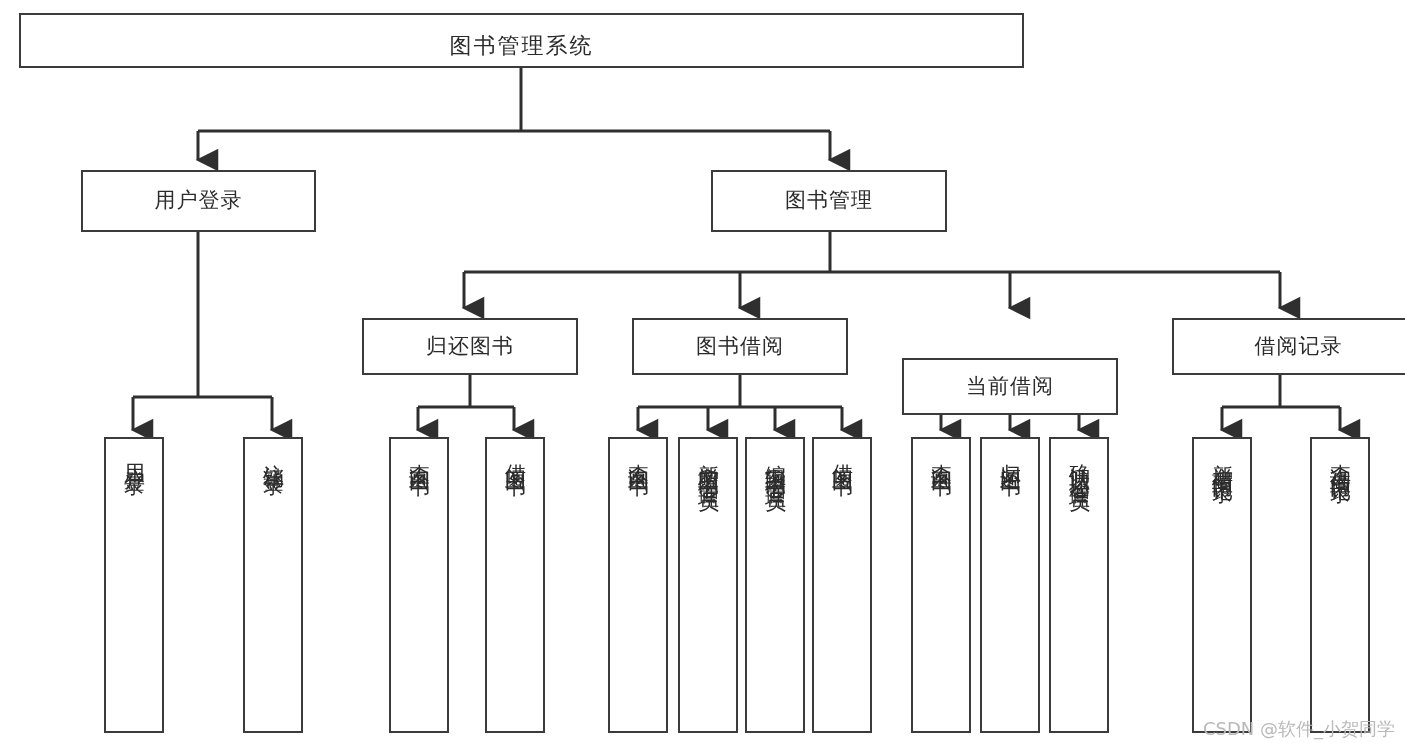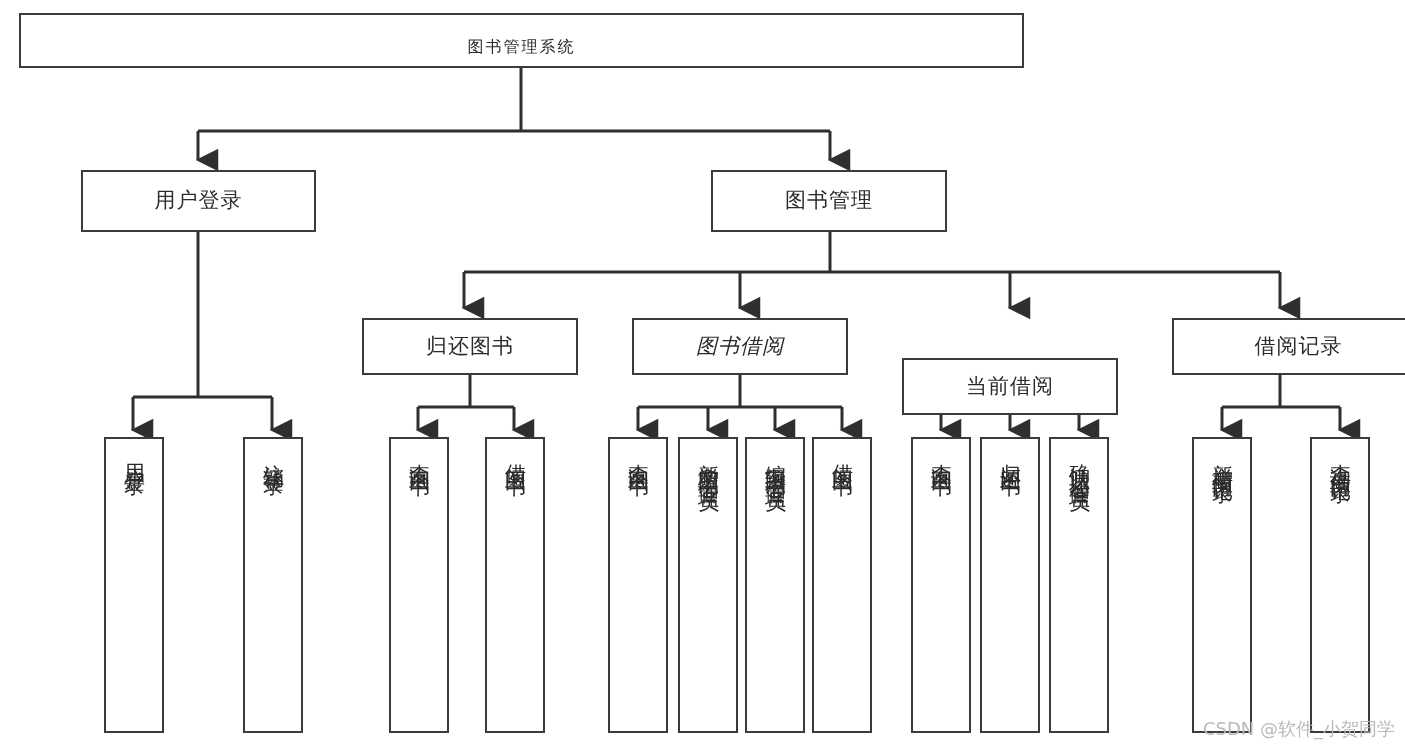--- a/index.html
+++ b/index.html
@@ -33,21 +33,21 @@
     display:block;
     text-align:center;
     line-height:1.12;
     white-space:nowrap;
   }
   
   .h-node .lbl{
     font-size:21px;
     letter-spacing:1px;
   }
-  .root .lbl{font-size:16px;letter-spacing:2px;margin-top:12px;}
+  .root .lbl{font-size:22px;letter-spacing:2px;margin-top:12px;}
   
   .v-node{
     align-items:flex-start;
     padding-top:8px;
   }
   .v-node .lbl{
     writing-mode:vertical-rl;
     text-orientation:upright;
     font-size:21px;
     letter-spacing:4px;
@@ -128,21 +128,21 @@
   <div class="node h-node" style="left:81px;top:170px;width:235px;height:62px;">
     <span class="lbl">用户登录</span>
   </div>
   <div class="node h-node" style="left:711px;top:170px;width:236px;height:62px;">
     <span class="lbl">图书管理</span>
   </div>
 
   <div class="node h-node" style="left:362px;top:318px;width:216px;height:57px;">
     <span class="lbl">归还图书</span>
   </div>
-  <div class="node h-node" style="left:632px;top:318px;width:216px;height:57px;font-style:italic;">
+  <div class="node h-node" style="left:632px;top:318px;width:216px;height:57px;">
     <span class="lbl">图书借阅</span>
   </div>
   <div class="node h-node" style="left:902px;top:318px;width:216px;height:57px;margin-top:40px;">
     <span class="lbl">当前借阅</span>
   </div>
   <div class="node h-node" style="left:1172px;top:318px;width:253px;height:57px;">
     <span class="lbl">借阅记录</span>
   </div>
 
   <div class="node v-node" style="left:104px;top:437px;width:60px;height:296px;">

